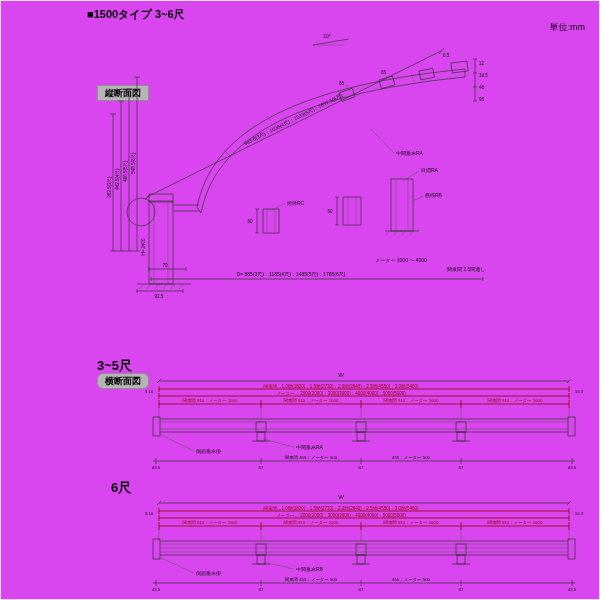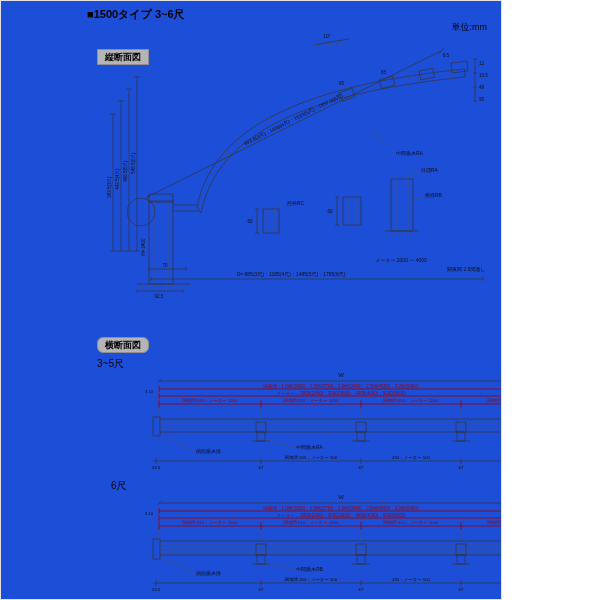--- a/index.html
+++ b/index.html
@@ -1,22 +1,22 @@
 <!DOCTYPE html>
 <html><head>
 <meta charset="utf-8">
 <style>
   html,body{margin:0;padding:0;background:#fff;}
-  .page{position:relative;width:502px;height:600px;background:#1d4ed8;overflow:hidden;
+  .page{position:relative;width:600px;height:600px;background:#d946ef;overflow:hidden;
         font-family:"Liberation Sans",sans-serif;box-sizing:border-box;border:1px solid #e2e2e2;}
   .title{position:absolute;left:86px;top:6px;font-size:11px;font-weight:bold;color:#000;}
   .unit{position:absolute;right:14px;top:20px;font-size:9px;color:#000;}
   .sec-label{position:absolute;background:#b5b5b5;border:1px solid #8f8f8f;color:#000;
-             font-size:9px;font-weight:bold;padding:1px 7px;line-height:12px;}
-  .sub-label{position:absolute;font-size:10px;font-weight:normal;color:#000;text-align:right;}
+             font-size:9px;font-weight:bold;padding:1px 7px;line-height:12px;margin-top:36px;}
+  .sub-label{position:absolute;font-size:13px;font-weight:bold;color:#000;text-align:right;}
   svg{position:absolute;}
   svg line,svg path,svg rect,svg circle,svg polyline{stroke:#333;stroke-width:0.7;fill:none;}
   svg .thin{stroke-width:0.5;stroke:#555;}
   svg .red{stroke:#990000;stroke-width:0.8;}
   svg text{fill:#111;stroke:none;font-size:5px;font-family:"Liberation Sans",sans-serif;}
   svg text.redtext{fill:#990000;}
   svg text.t45{font-size:4.5px;}
   svg text.t44{font-size:4.4px;}
 </style>
 </head>

